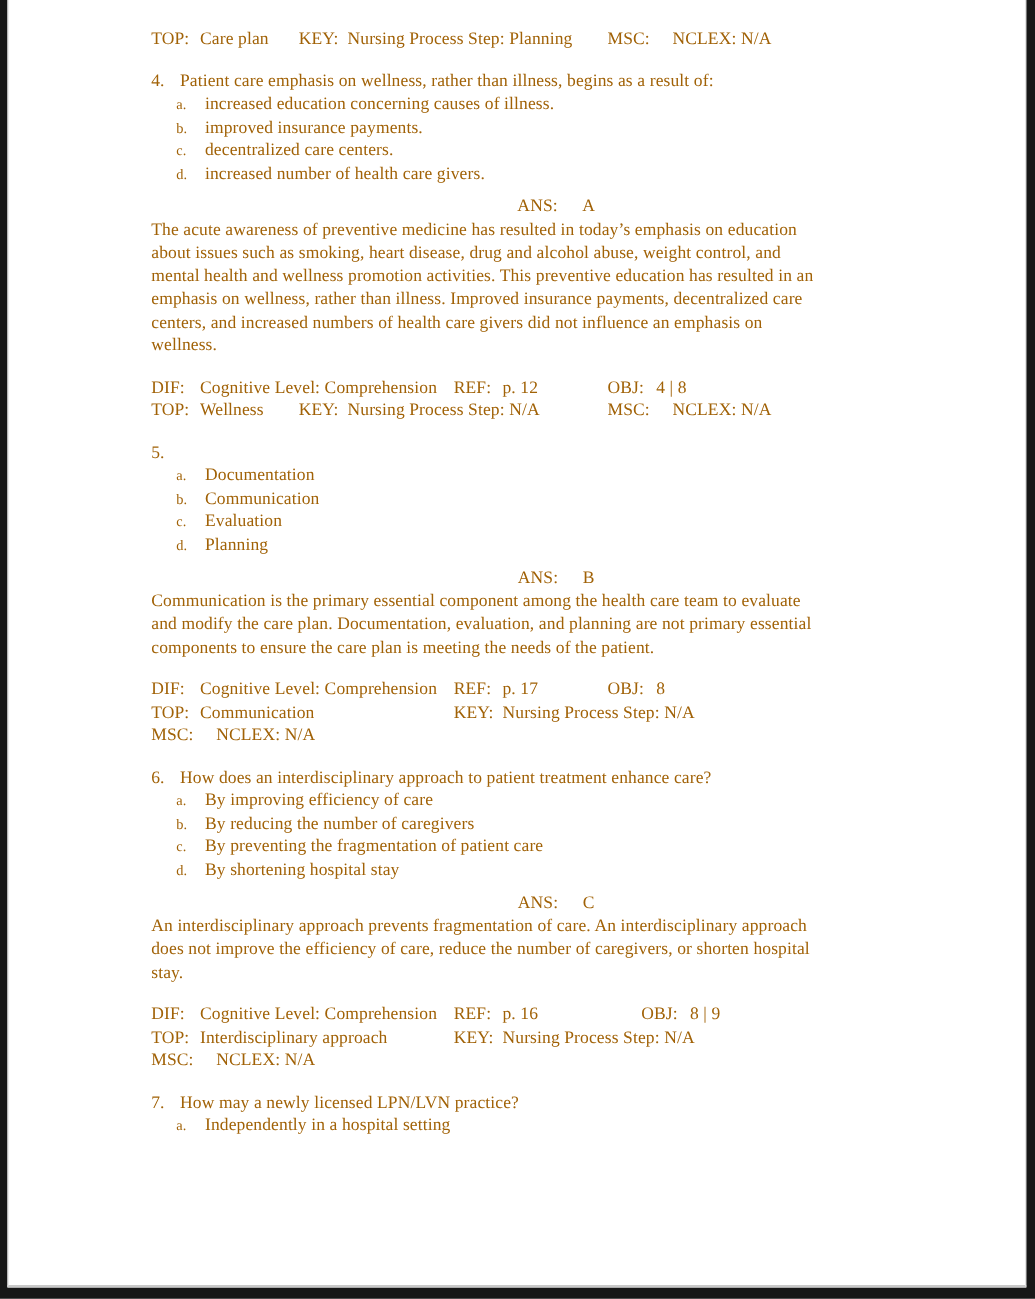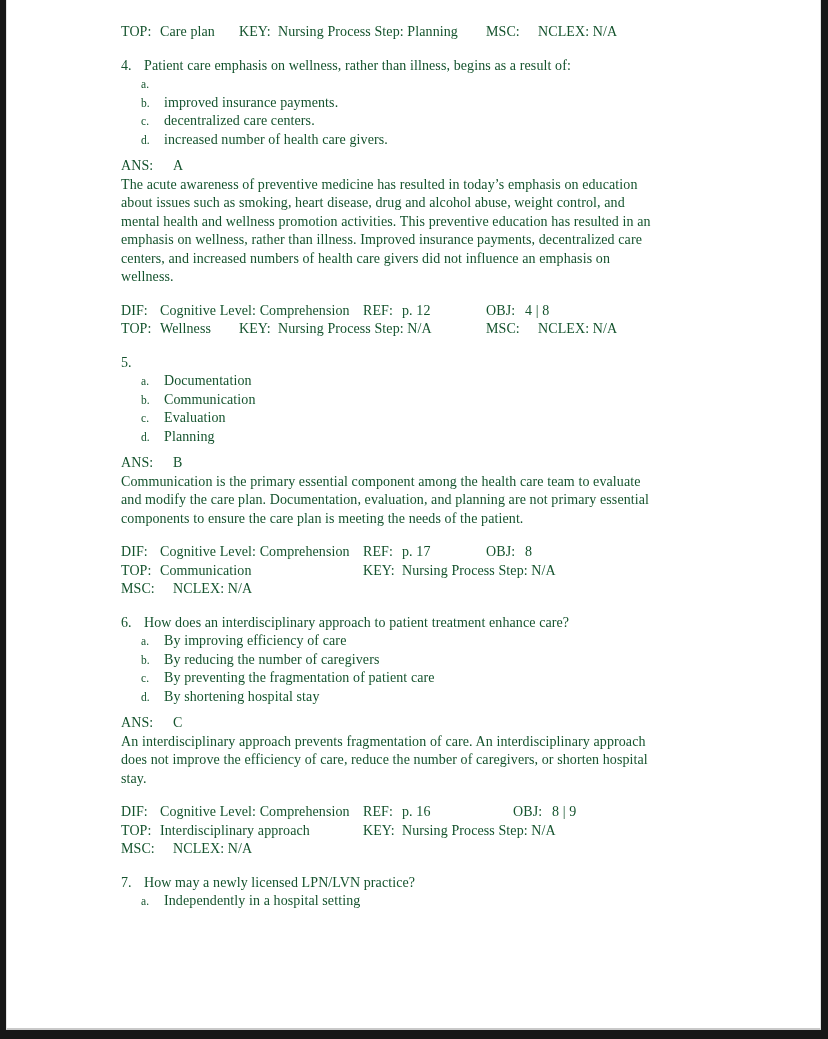--- a/index.html
+++ b/index.html
@@ -46,43 +46,44 @@
 
   .question { margin-top: 15px; }
   .q-row { display: flex; align-items: baseline; }
   .q-num { width: 23px; flex: none; }
   .q-stem { white-space: pre-line; }
 
   .opt { display: flex; align-items: baseline; padding-left: 20px; }
   .opt-letter { width: 23px; flex: none; font-size: 11.5px; }
 
   .ans { margin-top: 8px; }
-  .ans-row { display: flex; align-items: baseline; }
+  .ans-row { display: flex; align-items: baseline; justify-content: center; }
   .ans-label { width: 52px; flex: none; }
   .rationale { white-space: pre-line; }
 </style>
 </head>
 <body style="background: rgb(23, 23, 23);">
 
 <div class="paper" style="background: rgb(255, 255, 255);">
-  <div class="content" style="color: #14532d;">
+  <div class="content" style="color: #a16207;">
       <div class="meta-block">
         <div class="meta-row">
           <span class="meta-seg" style="left: 0px;"><span class="meta-label" style="width: 39px;">TOP:</span><span class="meta-value">Care plan</span></span>
           <span class="meta-seg" style="left: 118px;"><span class="meta-label" style="width: 39px;">KEY:</span><span class="meta-value">Nursing Process Step: Planning</span></span>
           <span class="meta-seg" style="left: 365px;"><span class="meta-label" style="width: 52px;">MSC:</span><span class="meta-value">NCLEX: N/A</span></span>
         </div>
       </div>
       <div class="question">
         <div class="q-row">
           <span class="q-num">4.</span>
           <span class="q-stem">Patient care emphasis on wellness, rather than illness, begins as a result of:</span>
         </div>
         <div class="opt">
           <span class="opt-letter">a.</span>
+          <span class="opt-text">increased education concerning causes of illness.</span>
         </div>
         <div class="opt">
           <span class="opt-letter">b.</span>
           <span class="opt-text">improved insurance payments.</span>
         </div>
         <div class="opt">
           <span class="opt-letter">c.</span>
           <span class="opt-text">decentralized care centers.</span>
         </div>
         <div class="opt">

